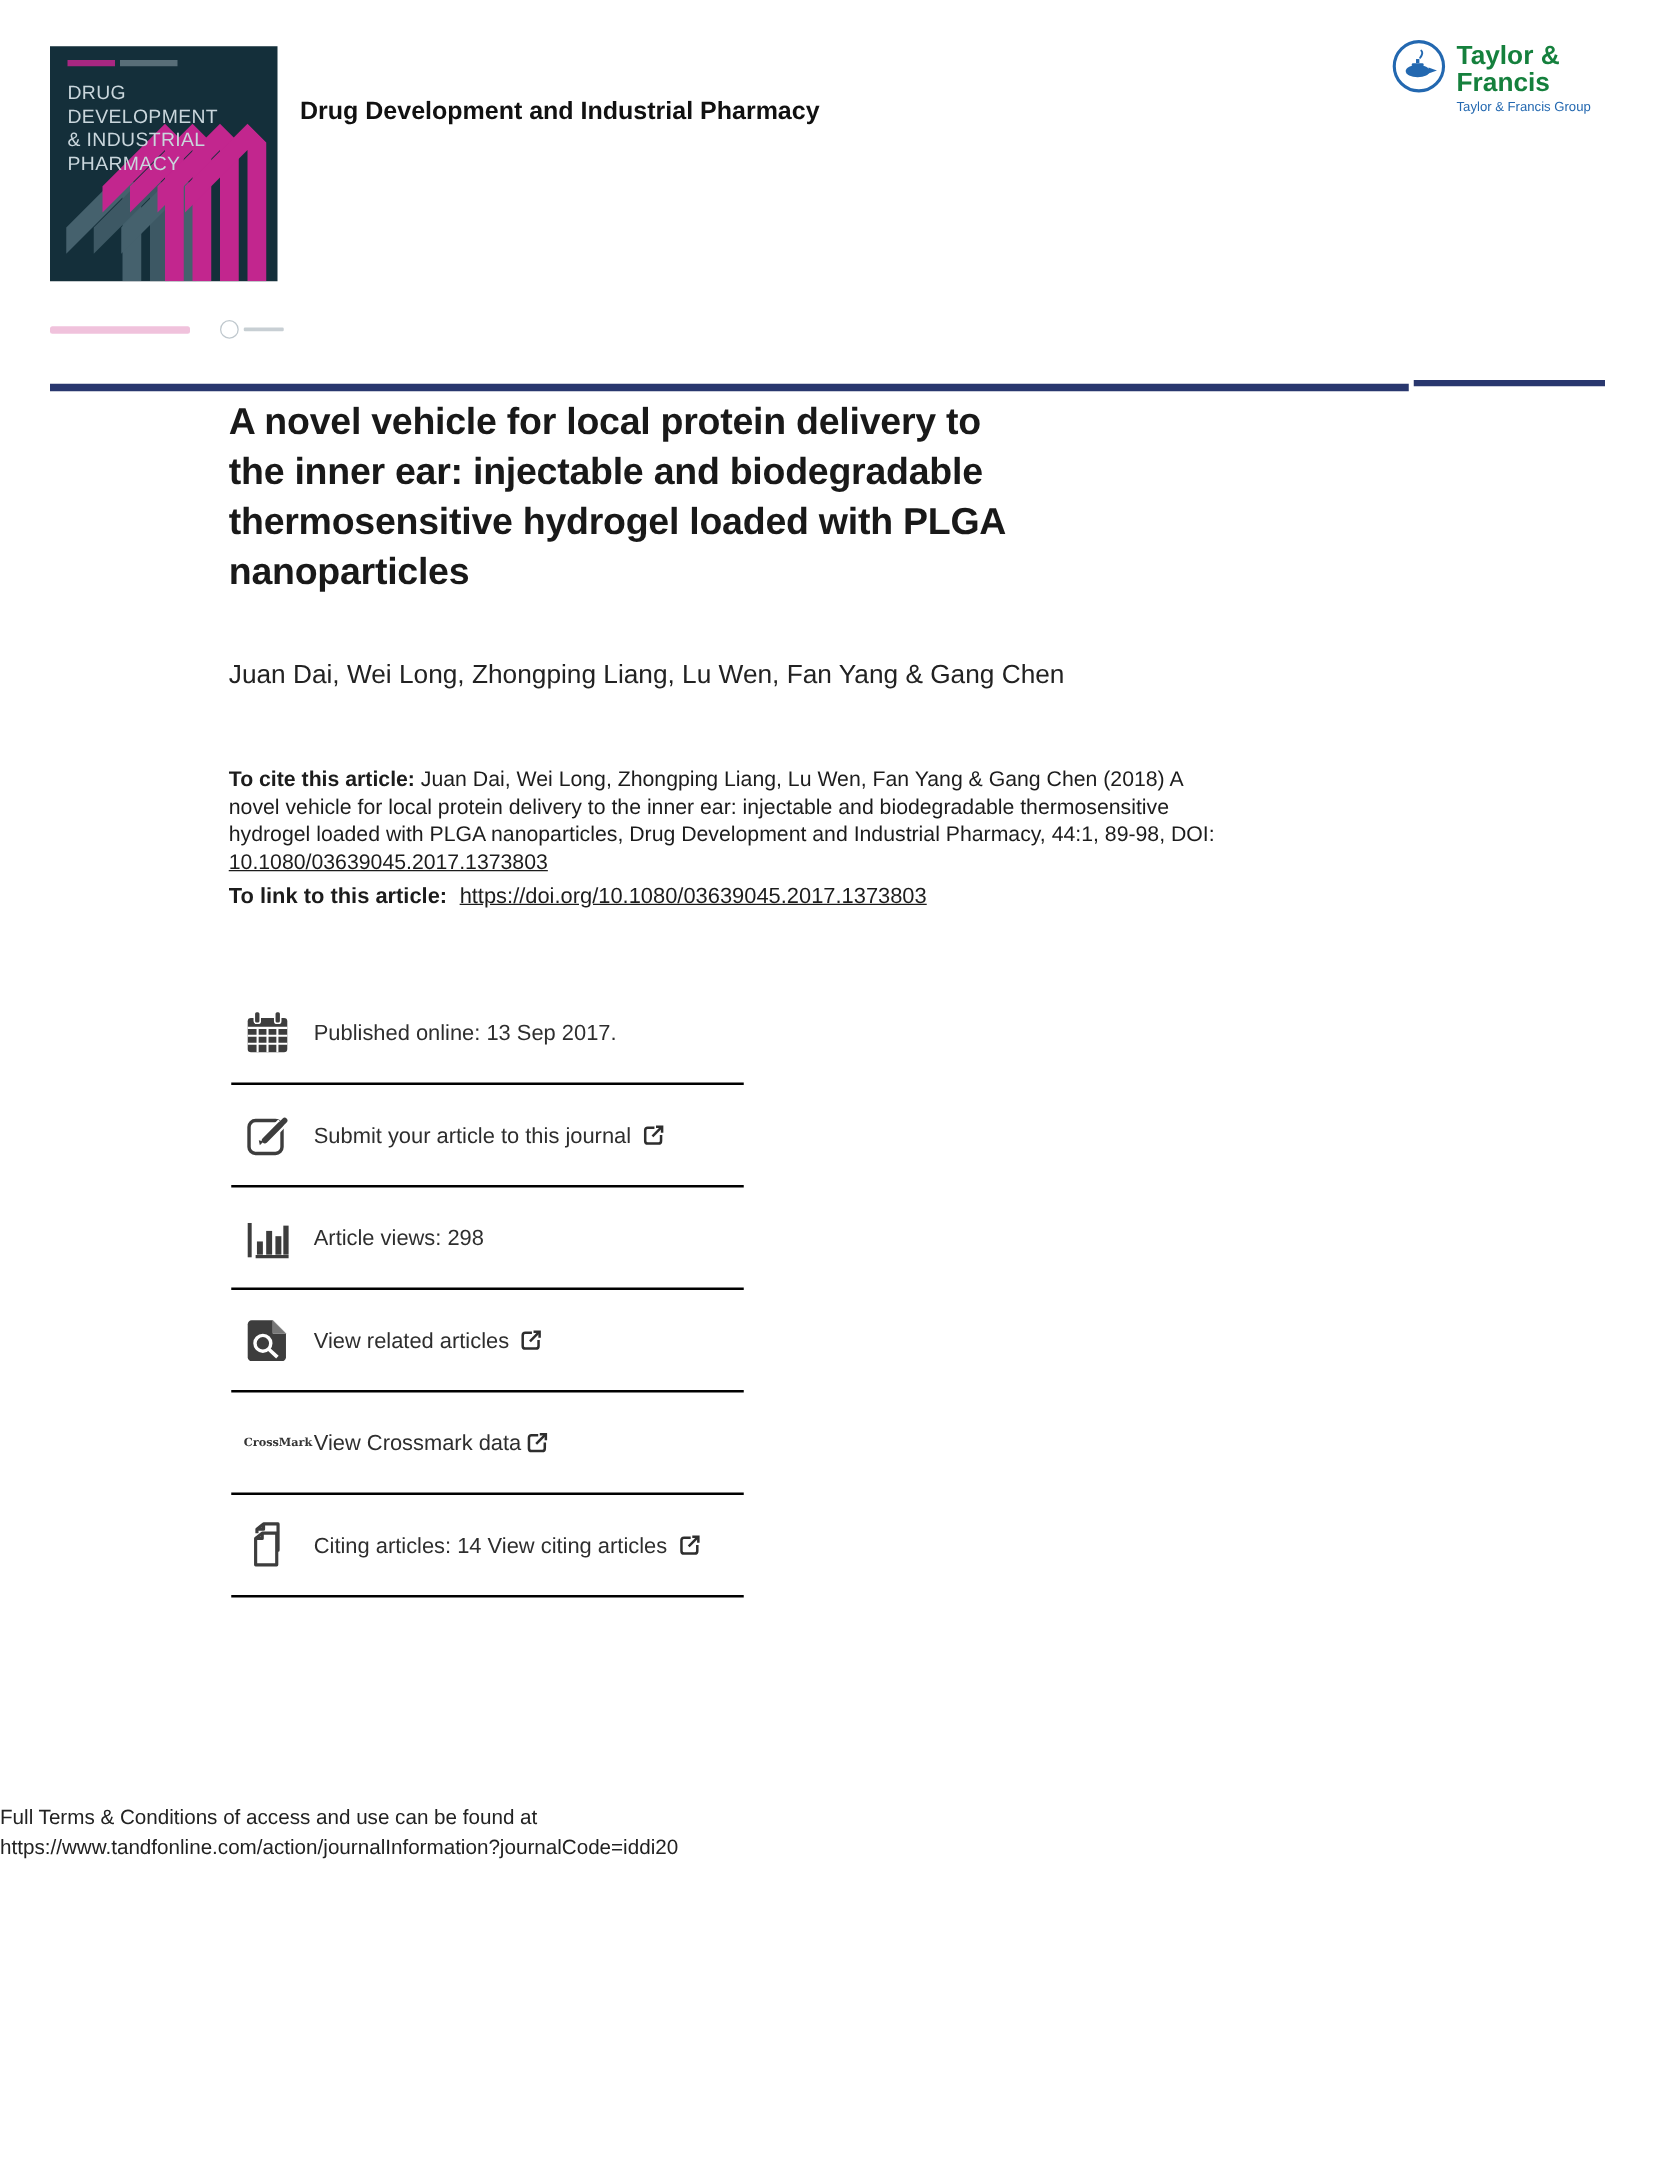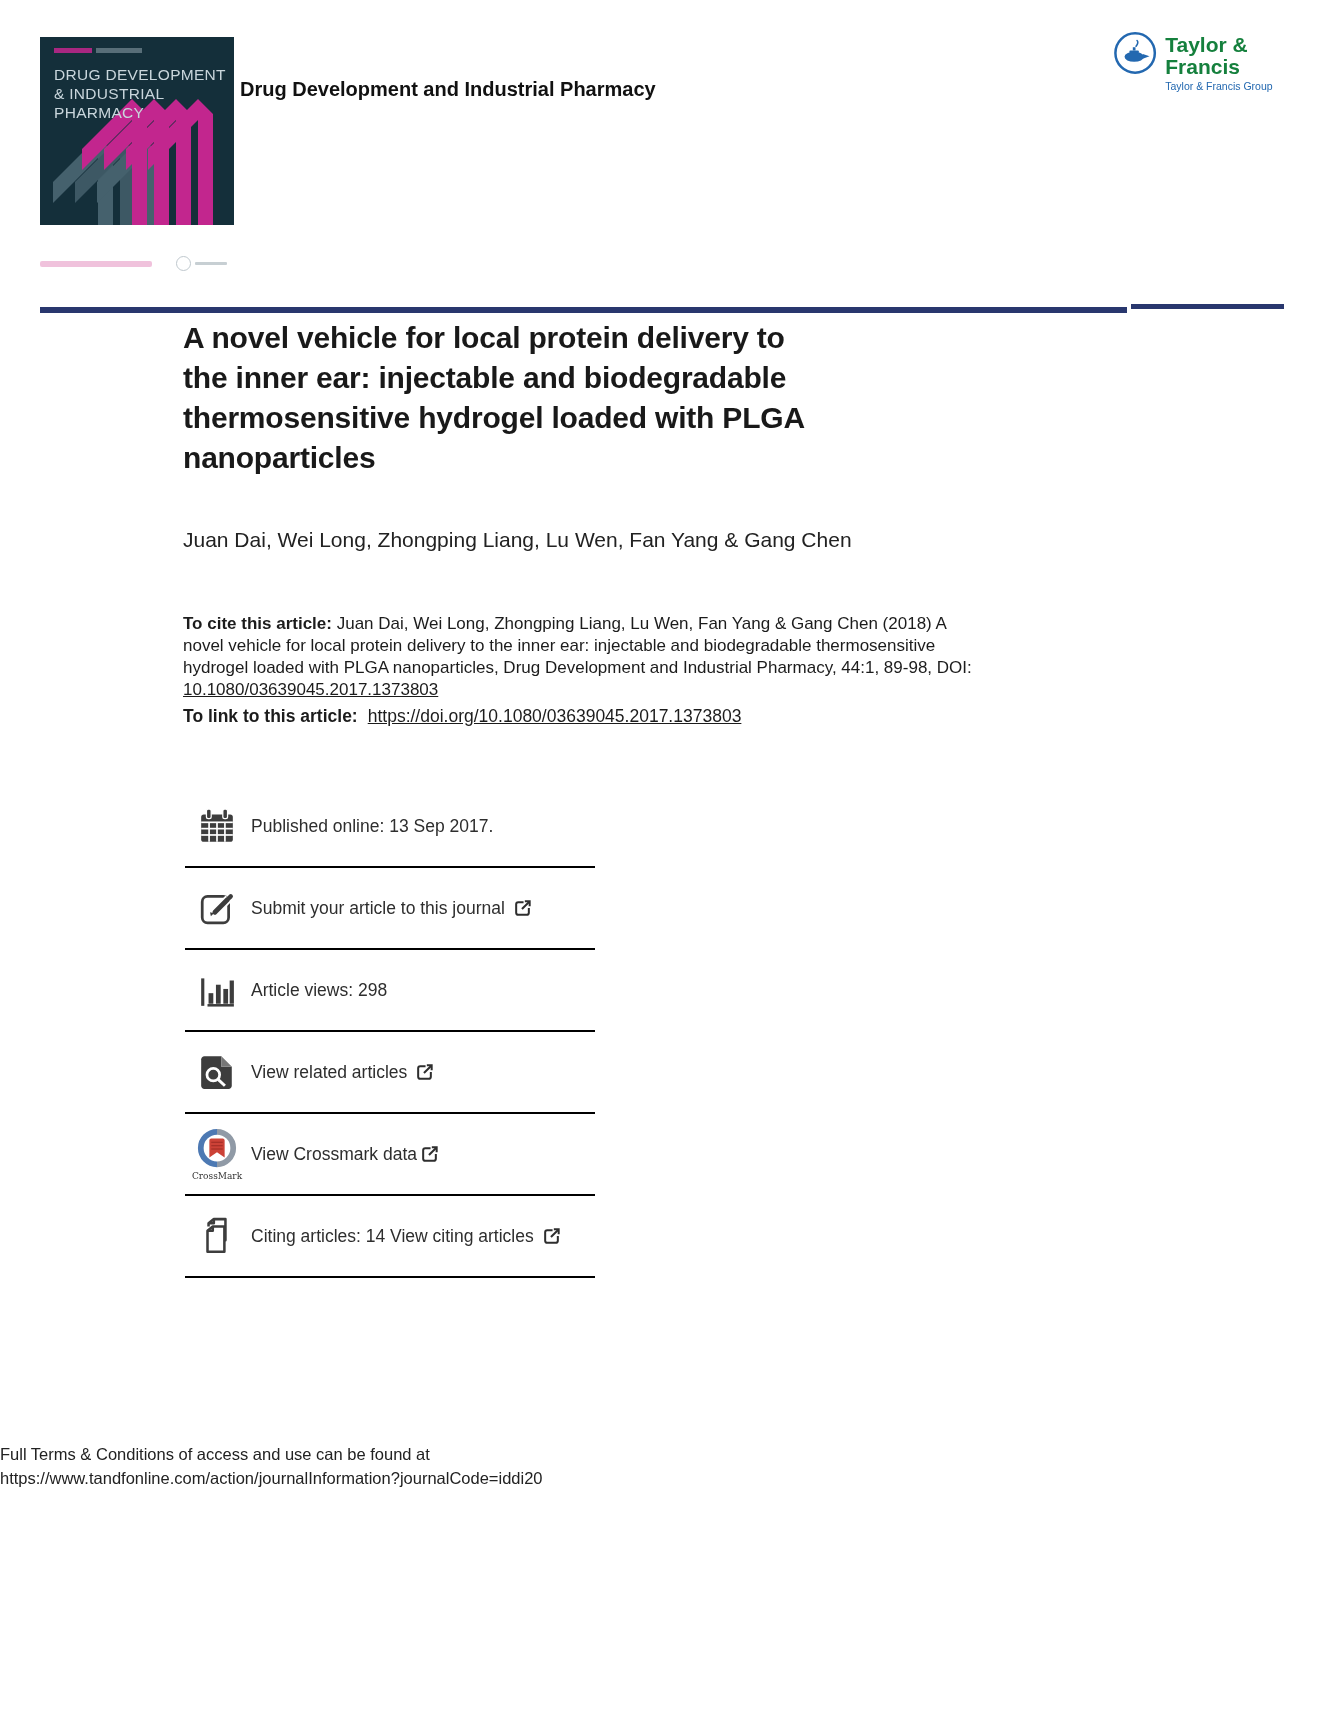--- a/index.html
+++ b/index.html
@@ -1,21 +1,21 @@
 <!DOCTYPE html>
 <html><head>
 <meta charset="utf-8">
 <style>
   html,body{margin:0;padding:0;background:#ffffff;}
   .page{
     position:relative;width:1322px;height:1736px;background:#ffffff;overflow:hidden;
     font-family:"Liberation Sans", sans-serif;color:#1c1c1c;
   }
   
-  .cover{position:absolute;left:40px;top:37px;width:182px;height:188px;background:#142f3a;overflow:hidden;padding-left:12px;}
+  .cover{position:absolute;left:40px;top:37px;width:182px;height:188px;background:#142f3a;overflow:hidden;}
   .cover-topbar{position:absolute;left:14px;top:11px;height:5px;width:38px;background:#c2268e;opacity:.85;}
   .cover-topbar2{position:absolute;left:56px;top:11px;height:5px;width:46px;background:#8fa2ab;opacity:.55;}
   .cover-title{position:absolute;left:14px;top:28px;color:#c9d6dc;font-size:15.5px;line-height:19px;letter-spacing:.3px;font-weight:400;}
   .cover svg.stripes{position:absolute;left:0;top:0;}
   .journal-name{position:absolute;left:240px;top:78px;font-size:20px;font-weight:700;color:#111;text-align:right;}
   .tf-logo{position:absolute;left:1113px;top:30px;display:flex;align-items:flex-start;}
   .tf-logo-text{margin-left:8px;padding-top:4px;}
   .tf-name{color:#15803d;font-size:21px;font-weight:600;line-height:22px;}
   .tf-group{color:#2368b0;font-size:10.5px;font-weight:400;margin-top:2px;}
   .issn-row{position:absolute;left:240px;top:269px;font-size:16.5px;font-weight:600;color:#161616;}
@@ -32,21 +32,21 @@
   .cite{position:absolute;left:183px;top:596px;width:800px;font-size:17px;line-height:22px;color:#1c1c1c;}
   .cite b{font-weight:700;}
   .cite a{color:#1c1c1c;text-decoration:underline;}
   .tolink{position:absolute;left:183px;top:706px;font-size:17.5px;color:#1c1c1c;}
   .tolink b{font-weight:700;}
   .tolink a{color:#1c1c1c;text-decoration:underline;margin-left:10px;}
   
   .actions{position:absolute;left:185px;top:786px;width:410px;}
   .action-row{height:80px;display:flex;align-items:center;}
   .action-sep{height:2px;background:#000;}
-  .action-icon{width:44px;min-width:44px;margin-left:10px;display:flex;flex-direction:column;align-items:center;position:relative;}
+  .action-icon{width:44px;min-width:44px;margin-left:10px;display:flex;align-items:center;position:relative;font-weight:bold;}
   .action-text{margin-left:12px;font-size:17.5px;color:#2e2e2e;display:flex;align-items:center;white-space:nowrap;}
   .ext{margin-left:8px;display:inline-flex;}
   .cm-caption{font-family:"DejaVu Serif", serif;font-size:9px;color:#333;margin-top:1px;}
   
   .footer{position:absolute;left:0;top:1442px;width:100%;text-align:left;font-size:16.5px;line-height:24px;color:#222;}
 </style>
 </head>
 <body>
 
 <div class="page">

